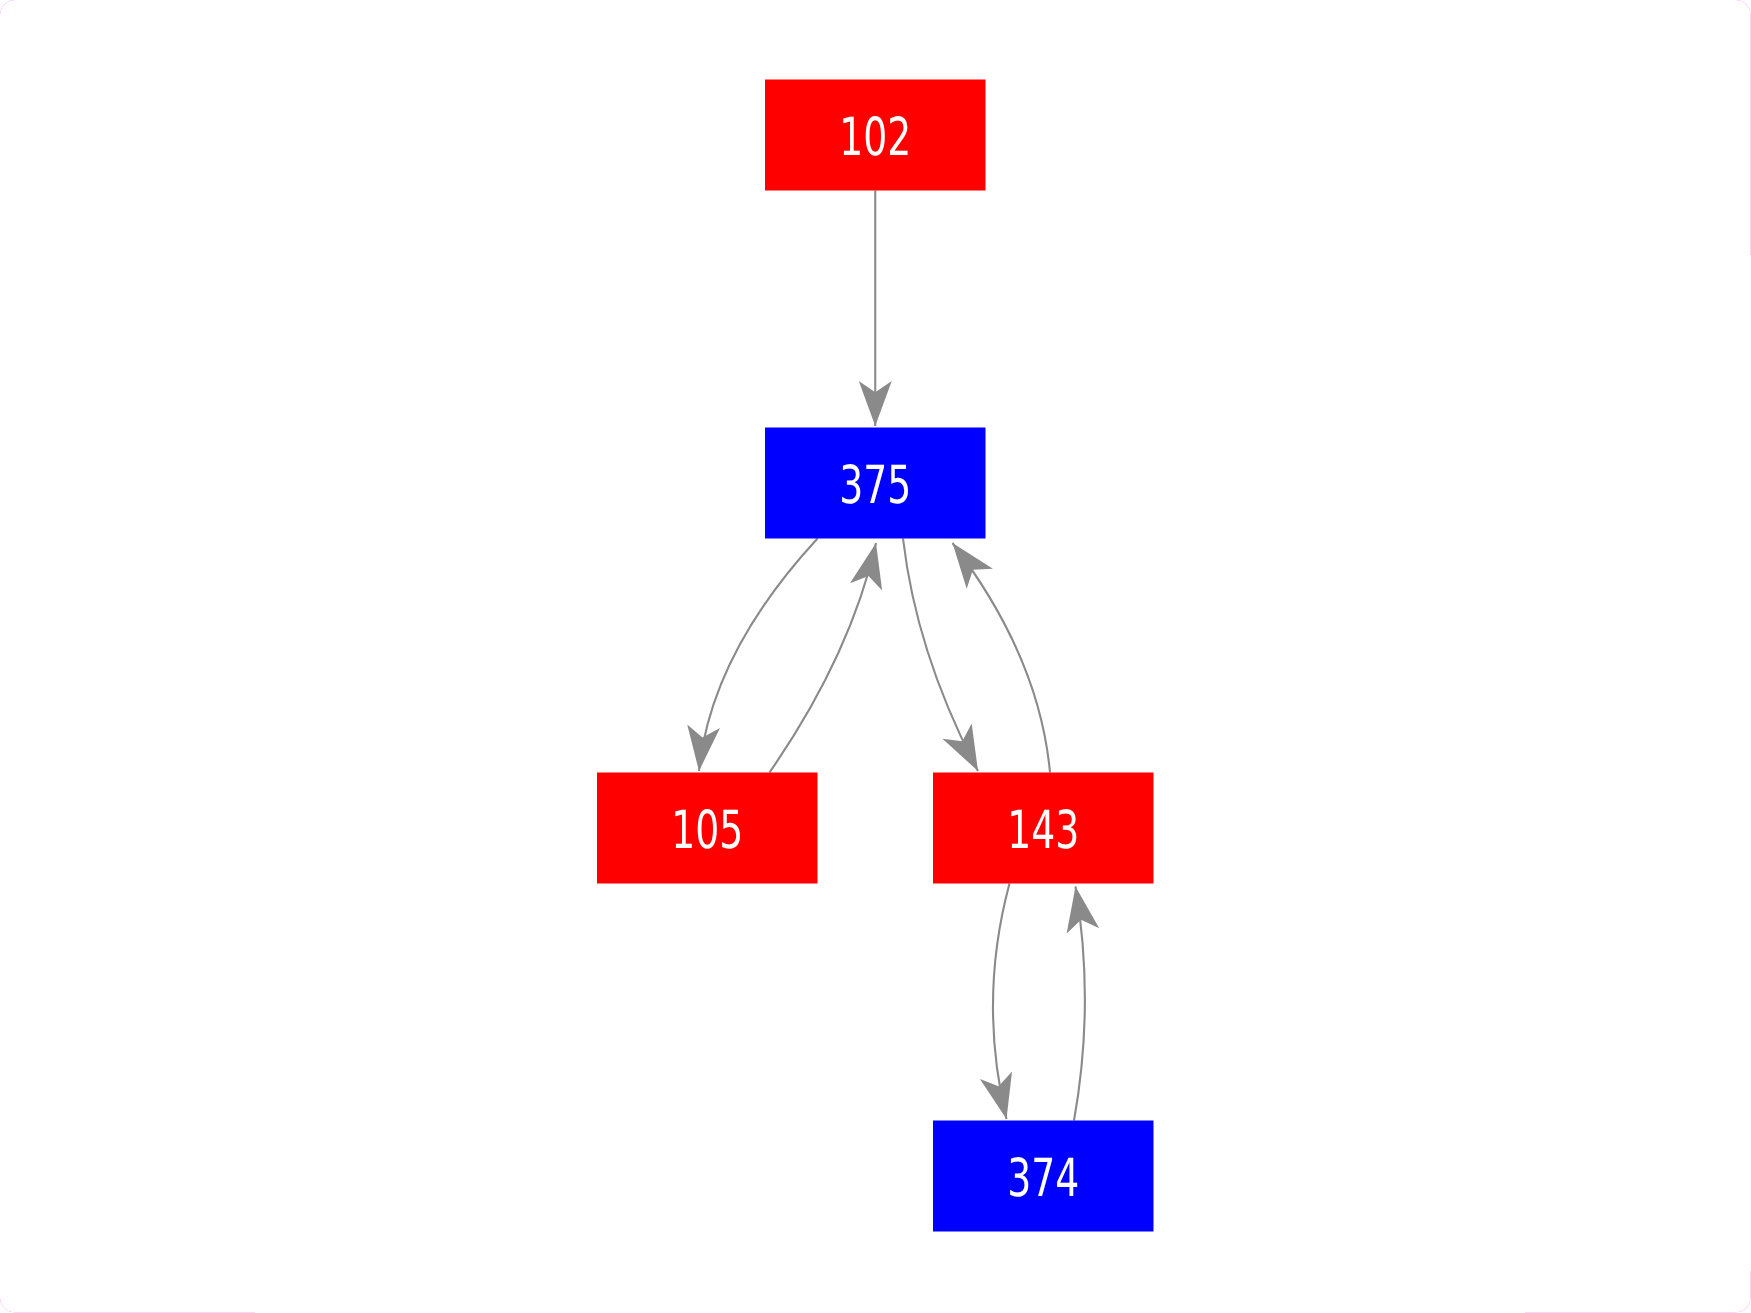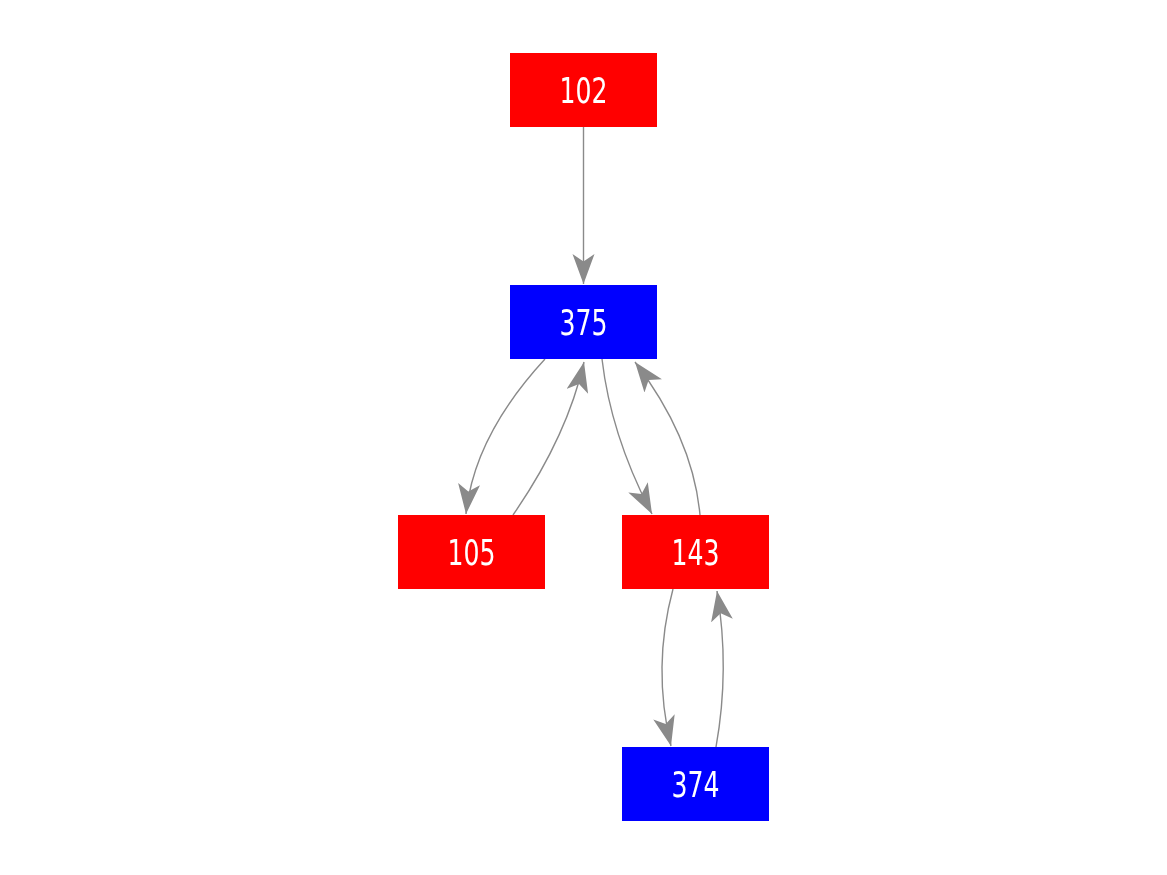--- a/index.html
+++ b/index.html
@@ -6,20 +6,21 @@
     margin: 0;
     padding: 0;
     background: #ffffff;
   }
   .figure {
     position: relative;
     width: 1167px;
     height: 875px;
     background: #d946ef;
     overflow: hidden;
+    border-radius: 10px;
   }
   svg { display: block; }
   .edge {
     fill: none;
     stroke-width: 1.4px;
   }
   .node-label {
     font-family: "DejaVu Sans", sans-serif;
     font-size: 35px;
     font-weight: 400;

